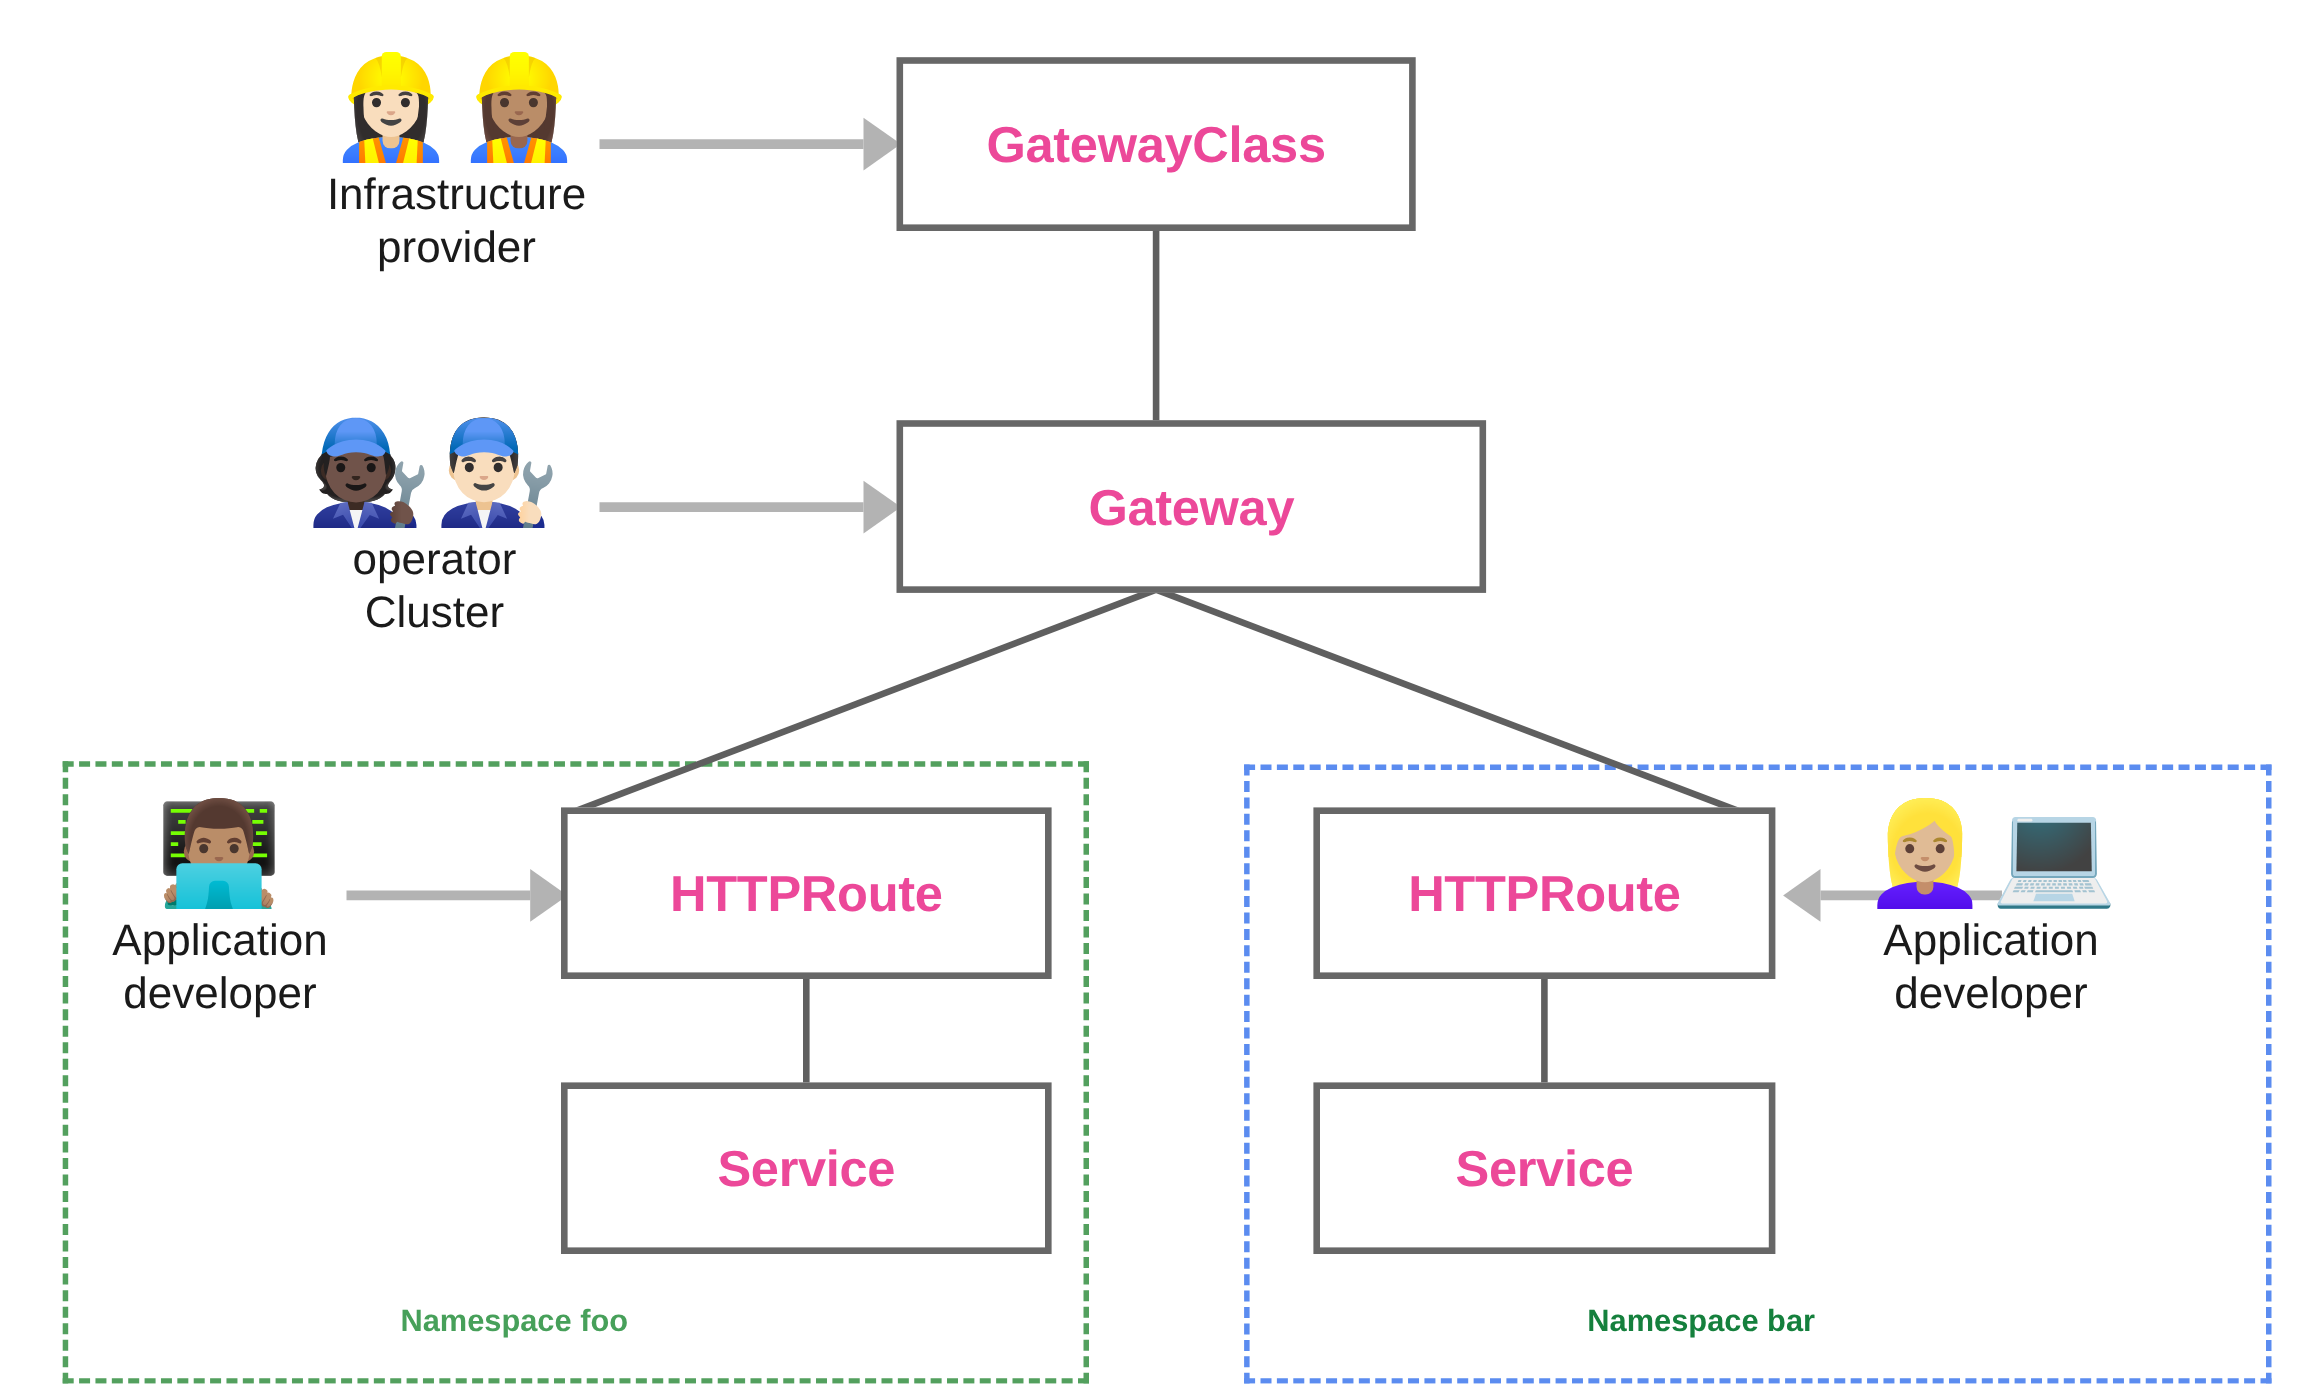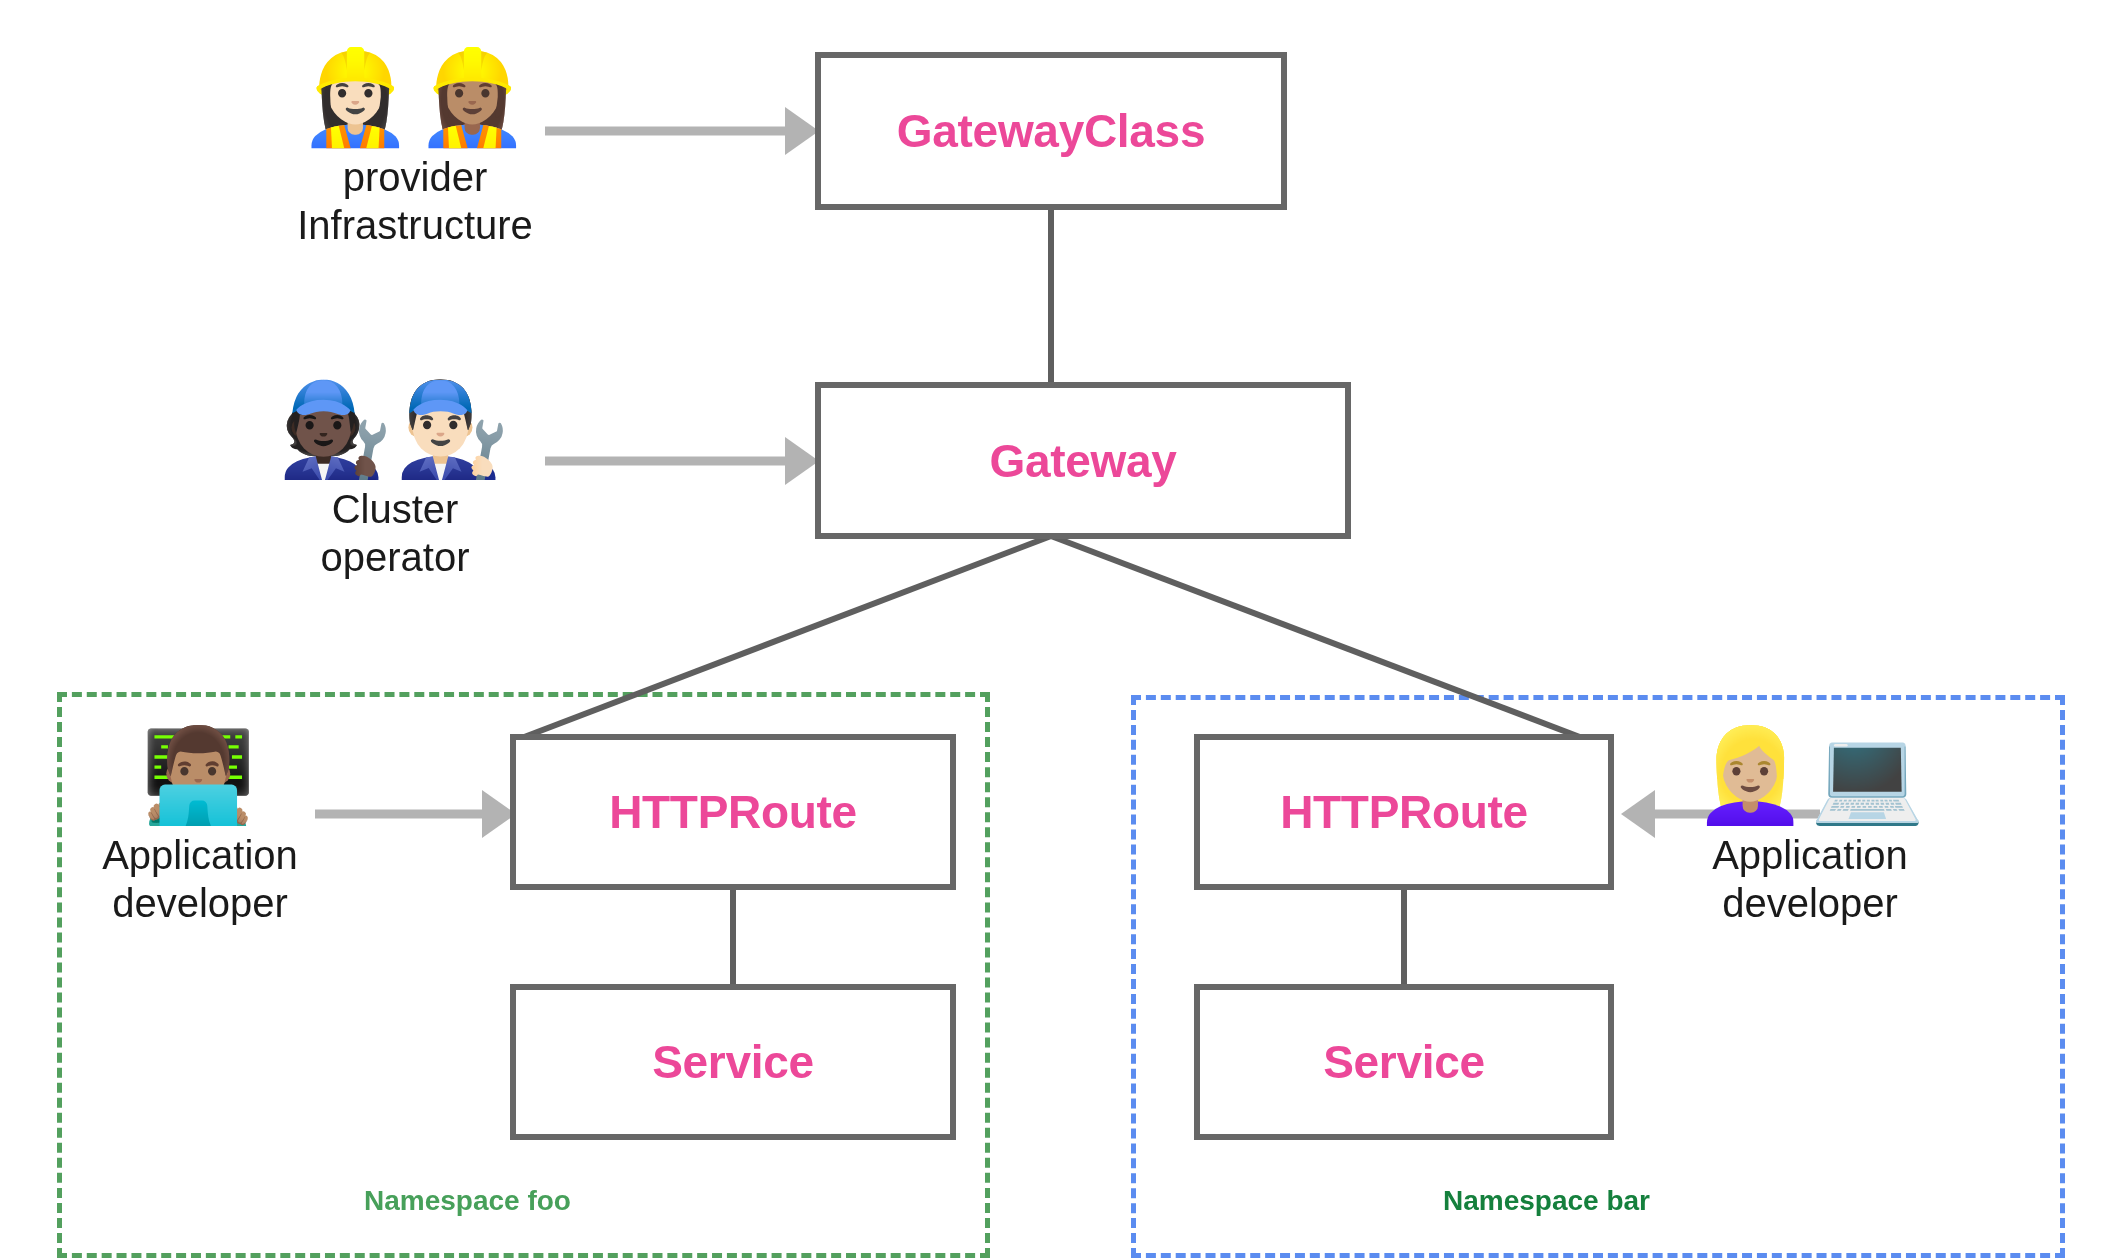--- a/index.html
+++ b/index.html
@@ -162,30 +162,30 @@
     <span class="res-label">HTTPRoute</span>
   </div>
 
   <div class="res-box" style="left:1194px; top:984px; width:420px; height:156px;">
     <span class="res-label">Service</span>
   </div>
 
   <div class="persona" style="left:245px; top:50px;">
     <div class="emoji-row">👷🏻‍♀️👷🏽‍♀️</div>
     <div class="persona-label">
+      <div>Infrastructure</div>
       <div>provider</div>
-      <div>Infrastructure</div>
     </div>
   </div>
 
   <div class="persona" style="left:225px; top:382px;">
     <div class="emoji-row">🧑🏿‍🔧👨🏻‍🔧</div>
     <div class="persona-label">
+      <div>operator</div>
       <div>Cluster</div>
-      <div>operator</div>
     </div>
   </div>
 
   <div class="persona" style="left:50px; top:728px; width:300px;">
     <div class="emoji-row">👨🏽‍💻</div>
     <div class="persona-label">
       <div>Application</div>
       <div>developer</div>
     </div>
   </div>

